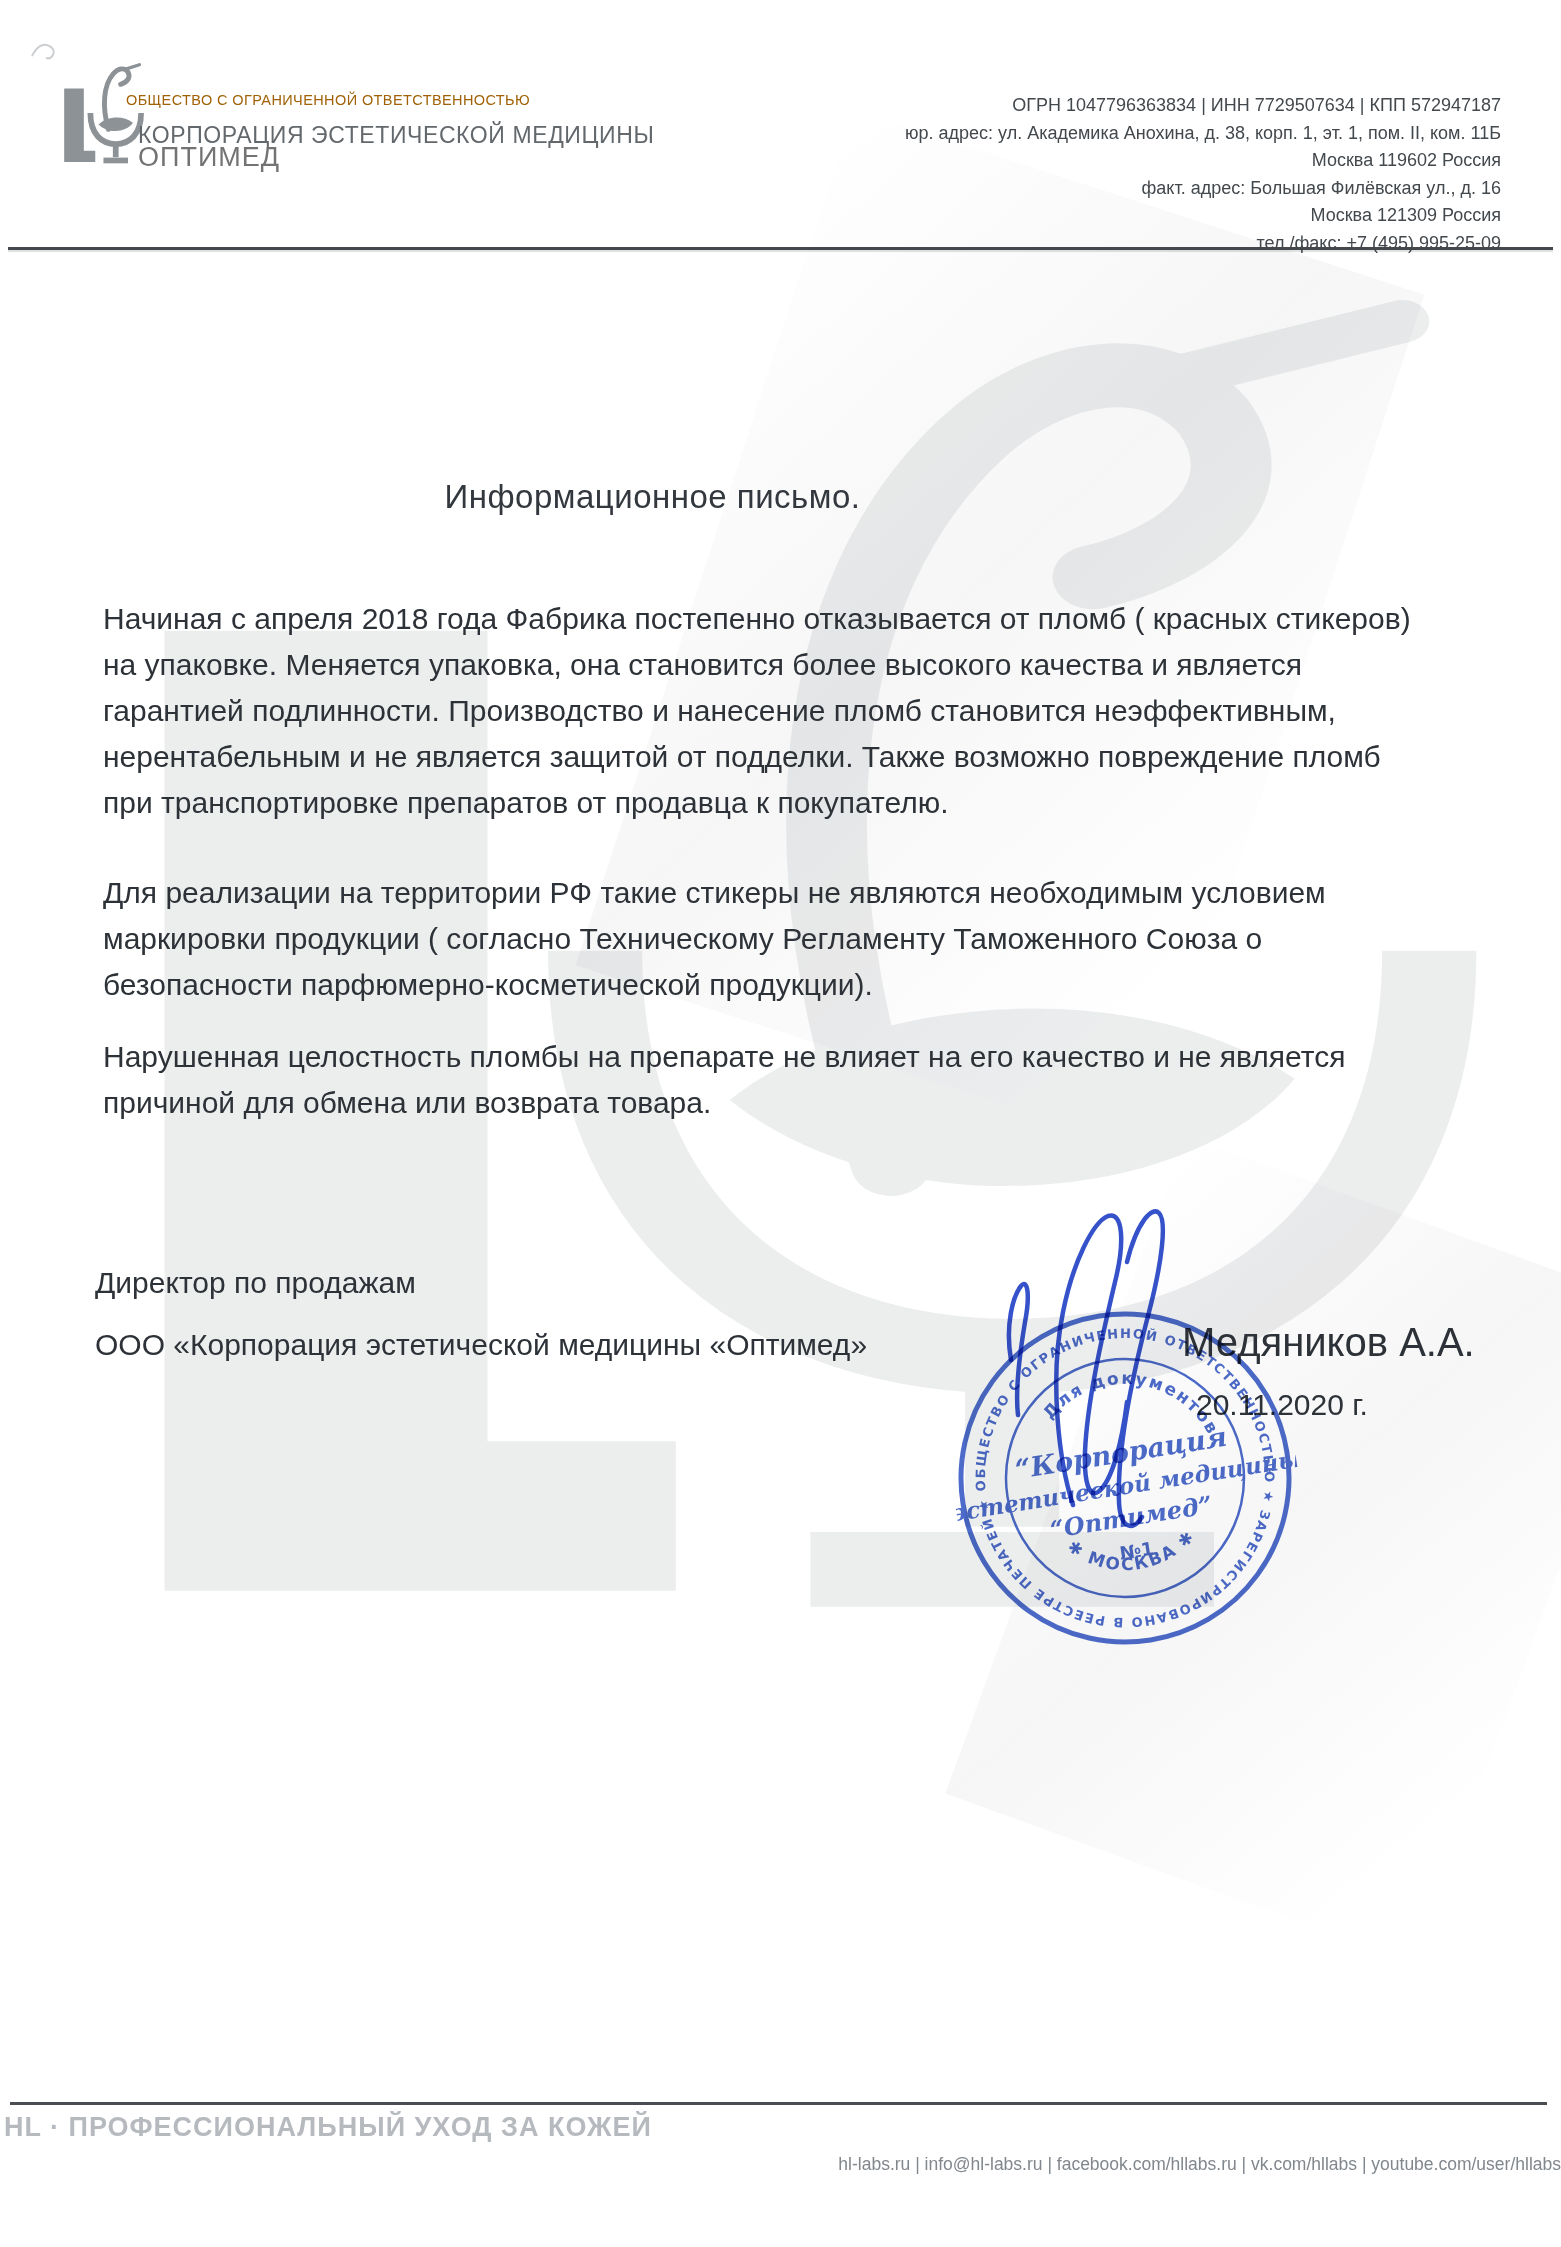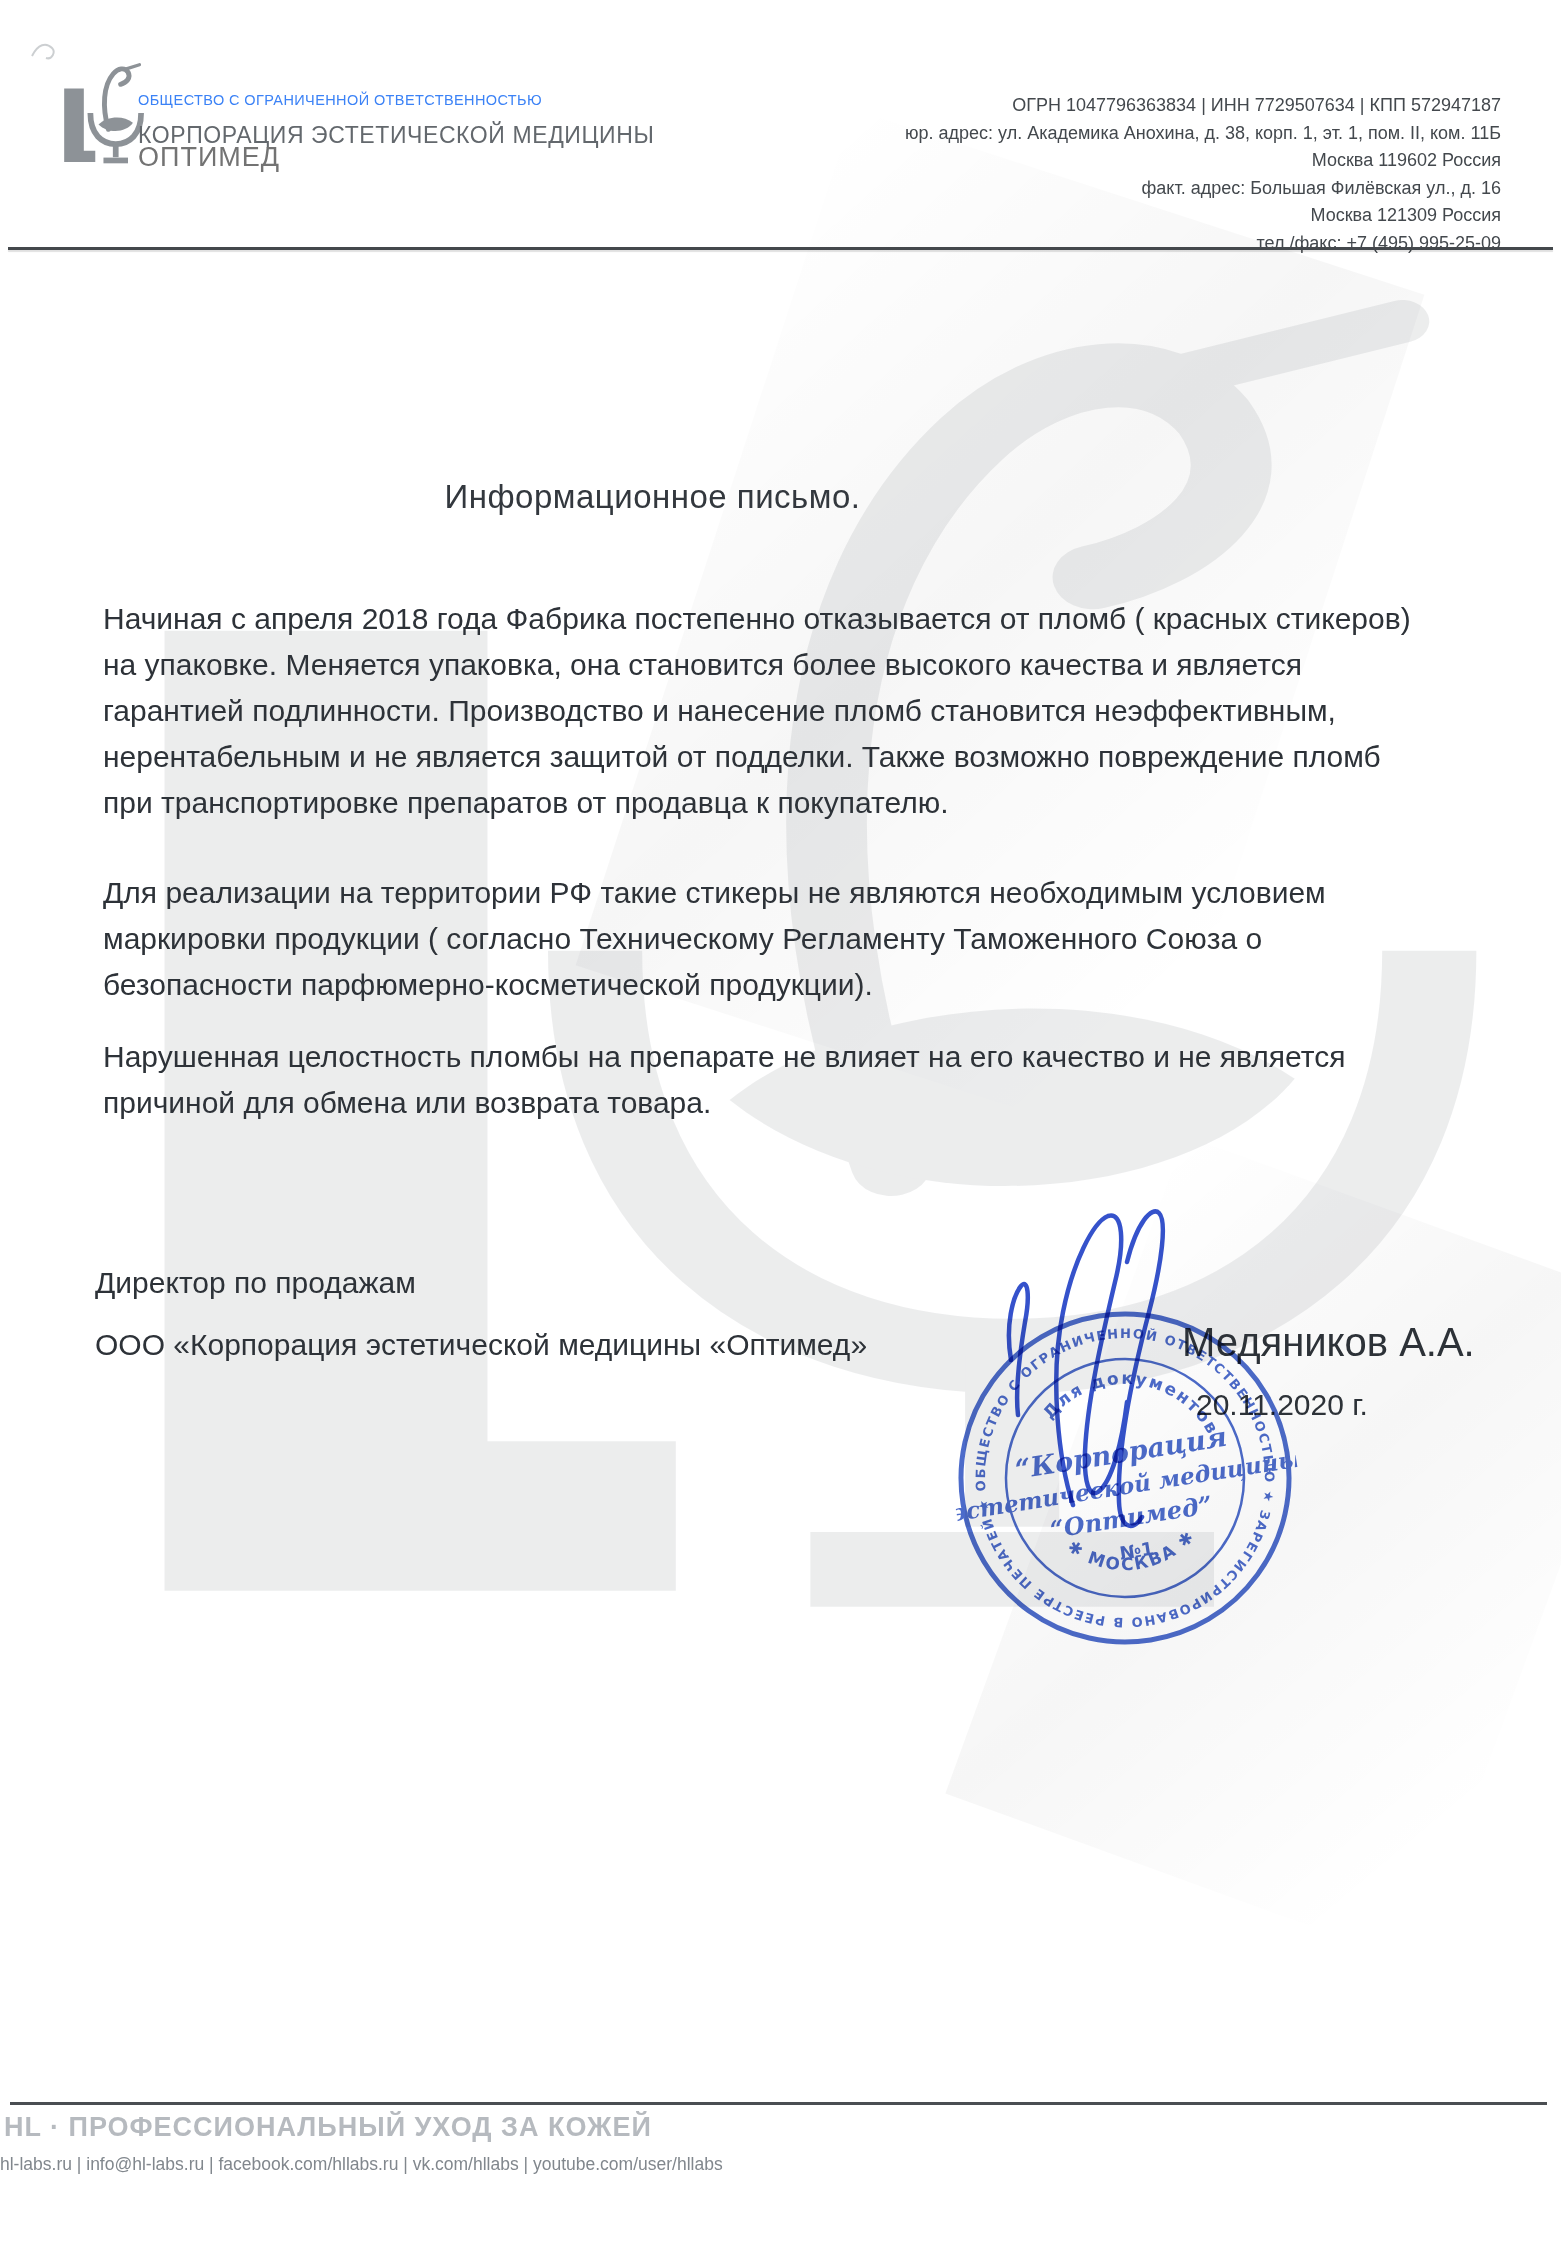--- a/index.html
+++ b/index.html
@@ -7,22 +7,22 @@
     position:relative;
     width:1561px;height:2247px;
     background:#ffffff;
     overflow:hidden;
     font-family:"Liberation Sans", sans-serif;
     color:#2e3338;
   }
   
   .logo-wrap{position:absolute;left:56px;top:60px;width:90px;height:124px;}
   .org-type{
-    position:absolute;left:138px;top:92px;
-    font-size:14.5px;letter-spacing:.4px;color:#3b82f6;
+    position:absolute;left:126px;top:92px;
+    font-size:14.5px;letter-spacing:.4px;color:#a16207;
   }
   .company-name{
     position:absolute;left:138px;top:122px;
     font-size:23px;letter-spacing:.6px;color:#63686d;font-weight:500;
   }
   .company-short{
     position:absolute;left:138px;top:142px;
     font-size:27px;letter-spacing:1px;color:#737373;font-weight:400;
   }
   .rep{
@@ -66,21 +66,21 @@
   }
   
   .rule-bottom{
     position:absolute;left:10px;right:14px;top:2102px;height:3px;background:#4a4e52;
   }
   .footer-slogan{
     position:absolute;left:4px;right:0;top:2112px;text-align:left;
     font-size:27px;font-weight:700;letter-spacing:1px;color:#b6babf;
   }
   .footer-links{
-    position:absolute;left:0;right:0;top:2154px;text-align:left;
+    position:absolute;left:0;right:0;top:2154px;text-align:right;
     font-size:17.5px;color:#81878d;
   }
   .corner-mark{position:absolute;left:28px;top:36px;width:40px;height:30px;opacity:.5;}
 </style>
 </head>
 <body>
 
 <svg width="0" height="0" style="position:absolute" aria-hidden="true">
   <defs>
     <g id="hl-logo">

